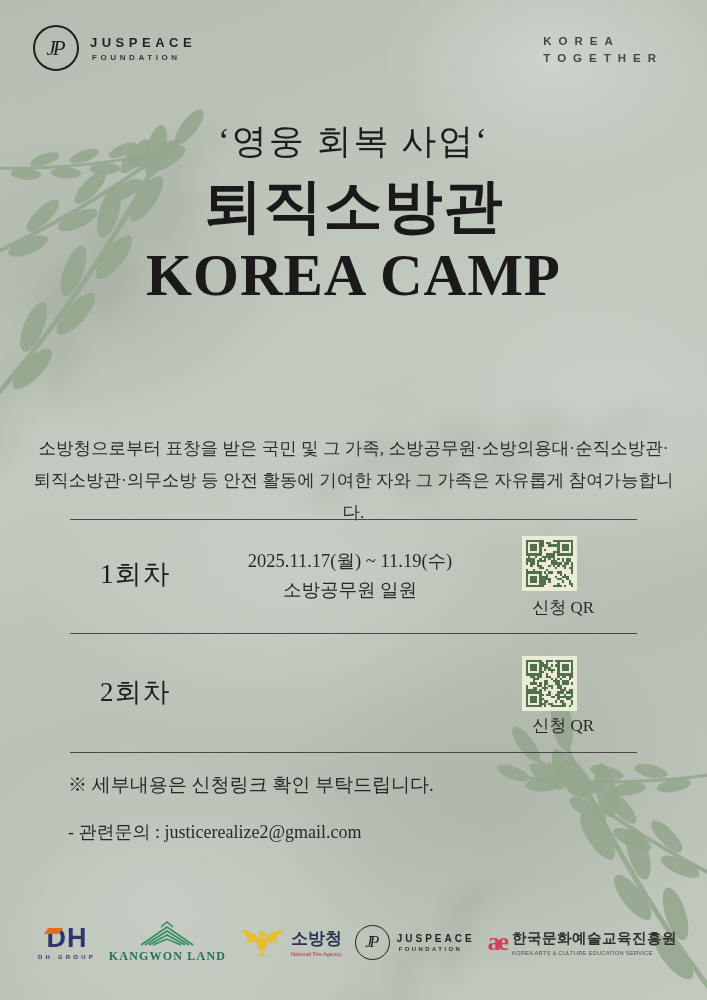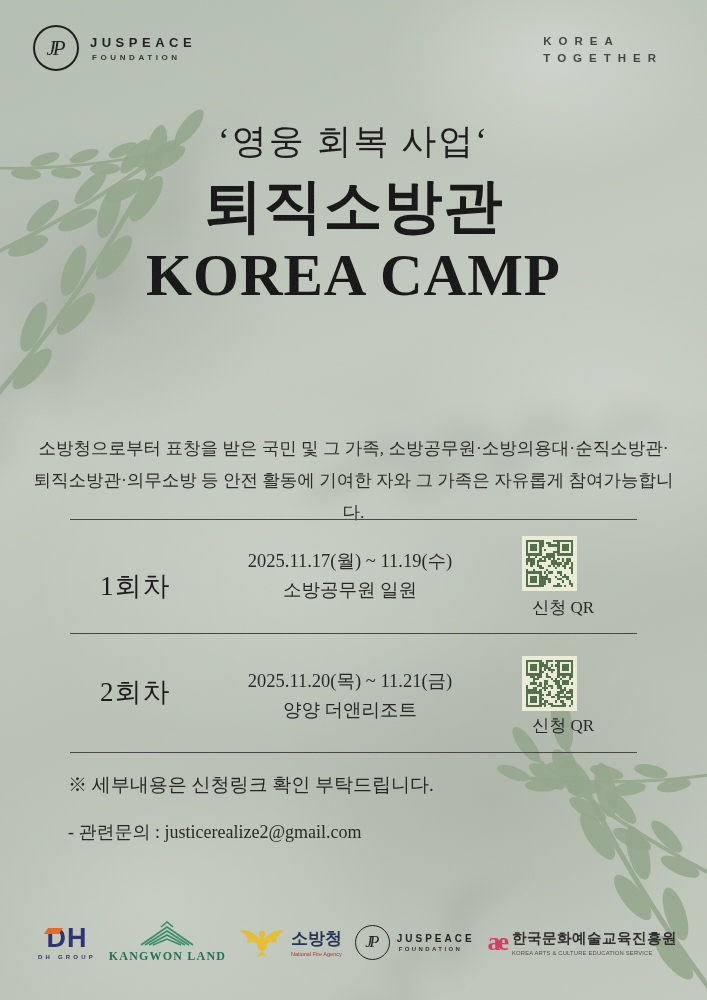--- a/index.html
+++ b/index.html
@@ -43,21 +43,21 @@
   .sep{position:absolute;left:70px;width:567px;border-top:1.6px solid #3f413d;}
   .sep-1{top:519px;} .sep-2{top:633px;} .sep-3{top:752px;}
 
   .session-label{position:absolute;left:100px;font-size:27px;color:#141414;letter-spacing:1px;}
   .session-info{position:absolute;left:185px;width:330px;text-align:center;
     font-size:18.5px;line-height:29px;color:#1e1e1e;}
   .qr{position:absolute;left:522px;width:55px;height:55px;background:var(--qr-bg);
     padding:4px;box-sizing:border-box;}
   .qr div{width:100%;height:100%;}
   .qr-label{position:absolute;left:506px;width:88px;text-align:right;font-size:17px;color:#1e1e1e;}
-  .s1-label{top:556px;margin-top:12px;} .s1-info{top:547px;} .s1-qr{top:536px;} .s1-qrlabel{top:596px;}
+  .s1-label{top:556px;} .s1-info{top:547px;} .s1-qr{top:536px;} .s1-qrlabel{top:596px;}
   .s2-label{top:674px;} .s2-info{top:667px;} .s2-qr{top:656px;} .s2-qrlabel{top:714px;}
 
   .footnote{position:absolute;left:68px;font-size:19px;color:#1d1d1d;}
   .fn-note{top:772px;}
   .fn-contact{top:820px;font-size:18px;}
 
   .sponsors{position:absolute;left:38px;right:30px;top:910px;height:64px;
     display:flex;align-items:center;justify-content:space-between;}
   .sponsor{display:flex;align-items:center;gap:7px;}
   .dh{flex-direction:column;gap:1px;}
@@ -592,24 +592,20 @@
       <div style="background: var(--qr-fg);"></div>
       <div></div>
       <div style="background: var(--qr-fg);"></div>
       <div></div>
       <div></div>
       <div style="background: var(--qr-fg);"></div>
     </div>
   <div class="qr-label s1-qrlabel">신청 QR</div>
 
   <div class="session-label s2-label">2회차</div>
-  <div class="session-info s2-info">
-    <div>2025.11.20(목) ~ 11.21(금)</div>
-    <div>양양 더앤리조트</div>
-  </div>
   <div class="qr s2-qr" style="display: grid; grid-template-columns: repeat(21, 1fr); grid-template-rows: repeat(21, 1fr);">
       <div style="background: var(--qr-fg);"></div>
       <div style="background: var(--qr-fg);"></div>
       <div style="background: var(--qr-fg);"></div>
       <div style="background: var(--qr-fg);"></div>
       <div style="background: var(--qr-fg);"></div>
       <div style="background: var(--qr-fg);"></div>
       <div style="background: var(--qr-fg);"></div>
       <div></div>
       <div></div>

